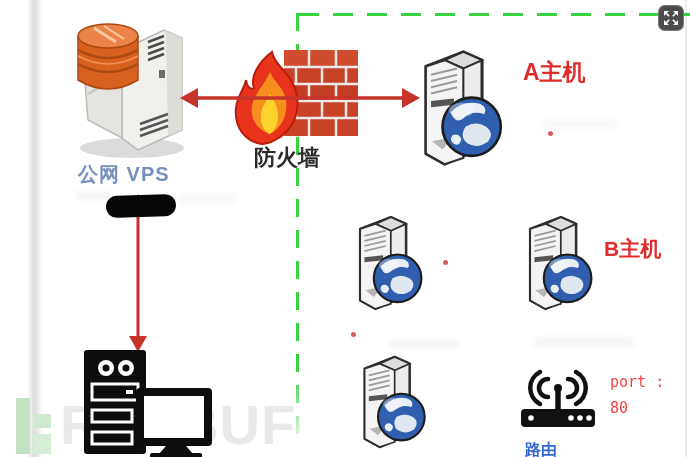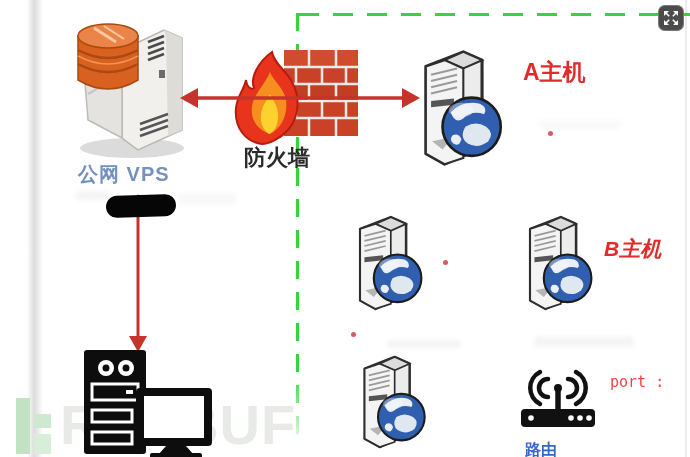--- a/index.html
+++ b/index.html
@@ -22,24 +22,24 @@
             mask-image:linear-gradient(180deg,#000 82%,transparent); }
 
   
   .expand-btn { left:658px; top:5px; width:26px; height:26px; background:#4c4c4c;
     border-radius:7px; display:flex; align-items:center; justify-content:center; cursor:pointer;
     box-shadow:0 0 0 1px rgba(255,255,255,.25) inset; }
 
   
   .lbl { position:absolute; white-space:nowrap; }
   .vps-label { left:78px; top:161px; font-size:20px; font-weight:700; color:#7490bd; letter-spacing:1px; }
-  .fw-label { left:244px; top:143px; font-size:22px; font-weight:700; color:#2b2b2b; }
+  .fw-label { left:254px; top:143px; font-size:22px; font-weight:700; color:#2b2b2b; }
   .host-label { font-weight:700; color:#e12b2b; }
   .host-a { left:523px; top:57px; font-size:23px; }
-  .host-b { left:604px; top:235px; font-size:21px;font-style:italic; }
+  .host-b { left:604px; top:235px; font-size:21px; }
   .host-c { left:433px; top:364px; font-size:21px; }
   .port-text { left:610px; top:369px; font-family:"DejaVu Sans Mono","Liberation Mono",monospace;
     font-size:15px; color:#ef4444; line-height:26px; }
   .router-caption { left:525px; top:440px; font-size:16px; font-weight:700; color:#3668cc; }
 
   
   .watermark { left:16px; top:396px; width:215px; height:60px; }
   .wm-text { position:absolute; left:44px; top:-4px; font-size:56px; font-weight:700;
     color:#e7eae6; letter-spacing:1px; font-family:"Liberation Sans",sans-serif; }
   .wm-bar1 { position:absolute; left:0; top:2px; width:14px; height:56px; background:#c2e2c4; }
@@ -282,20 +282,21 @@
     <circle cx="40" cy="22" r="4" fill="#111"></circle>
     <line x1="40" y1="24" x2="40" y2="44" stroke="#111" stroke-width="5.5"></line>
     <rect x="3" y="43" width="74" height="18" rx="4" fill="#111"></rect>
     <circle cx="13" cy="52" r="2.8" fill="#fff"></circle>
     <circle cx="53" cy="52" r="2.8" fill="#fff"></circle>
     <circle cx="62" cy="52" r="2.8" fill="#fff"></circle>
     <circle cx="71" cy="52" r="2.8" fill="#fff"></circle>
   </svg>
   <div class="lbl port-text">
     <div>port :</div>
+    <div>80</div>
   </div>
   <div class="lbl router-caption">路由</div>
 
   <div class="abs red-dot" style="left:548px; top:131px;"></div>
   <div class="abs red-dot" style="left:443px; top:260px;"></div>
   <div class="abs red-dot" style="left:351px; top:332px;"></div>
   <div class="abs smudge" style="left:388px; top:340px; width:72px; height:8px;"></div>
   <div class="abs smudge" style="left:534px; top:337px; width:100px; height:10px;"></div>
   <div class="abs smudge" style="left:540px; top:120px; width:80px; height:9px; opacity:.12;"></div>
 

